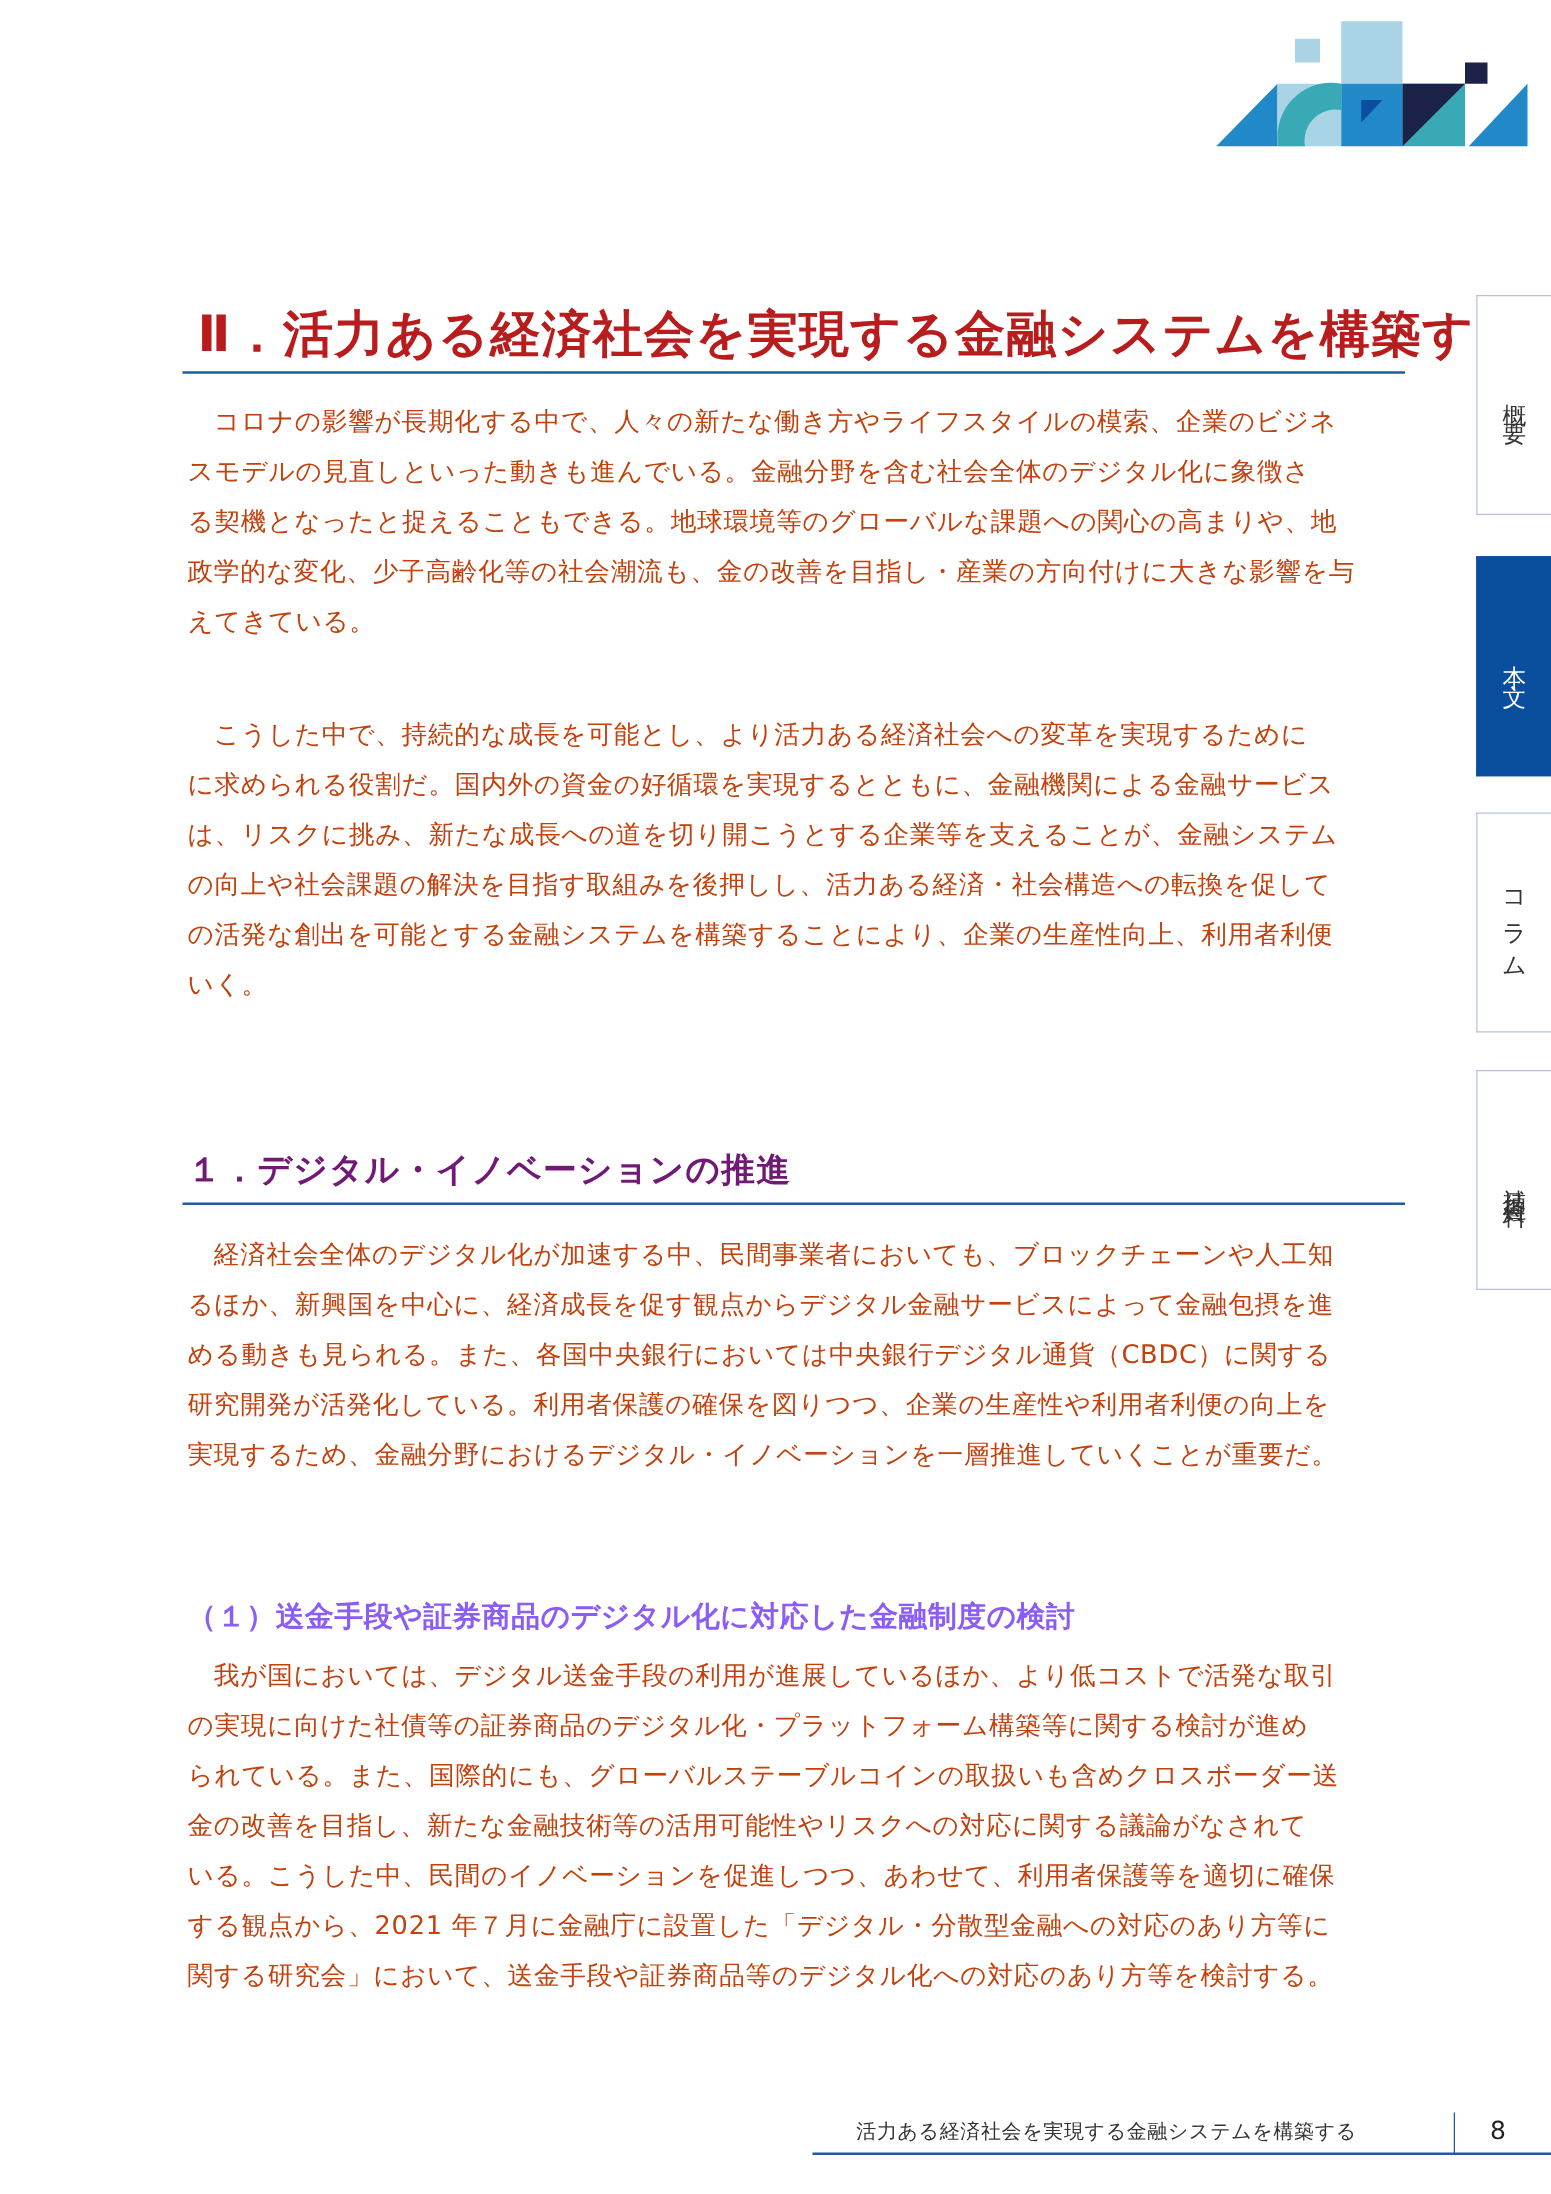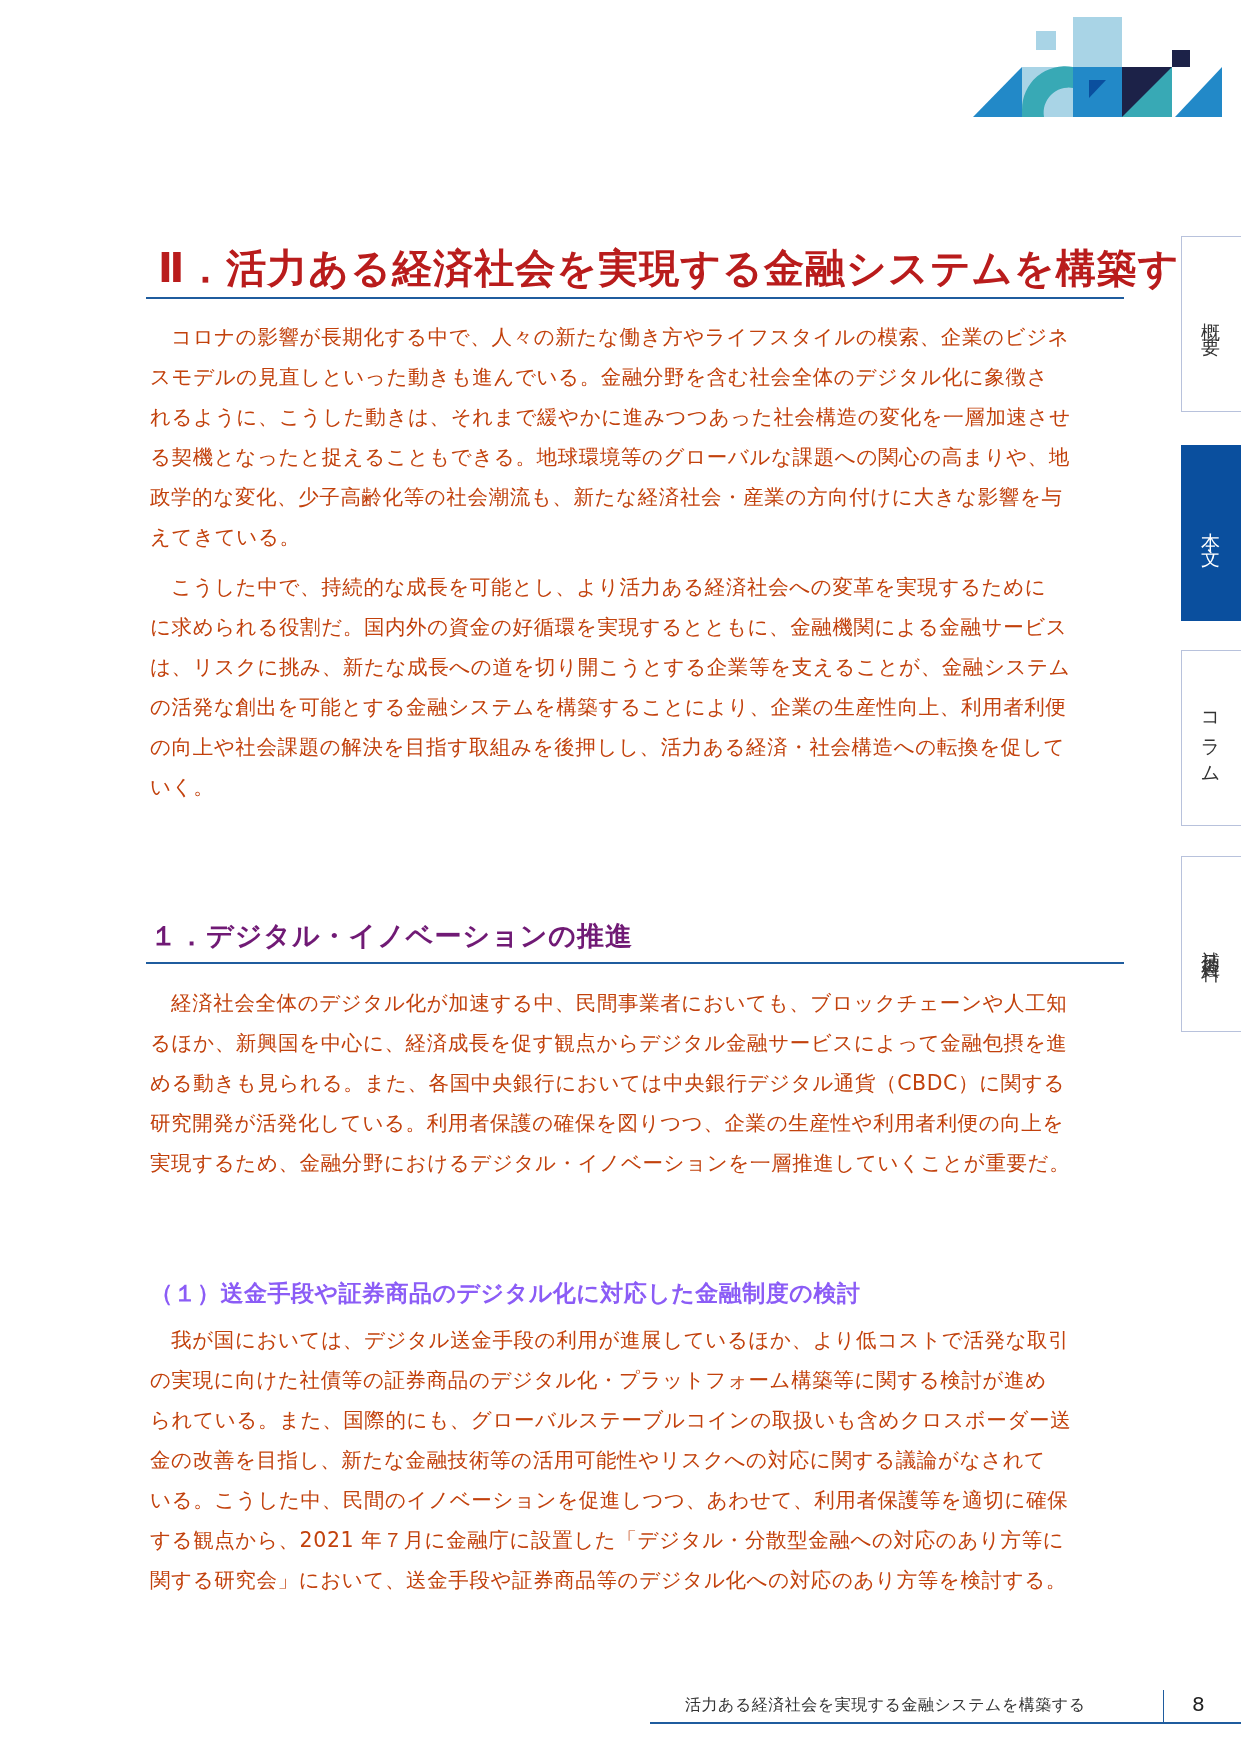--- a/index.html
+++ b/index.html
@@ -64,32 +64,31 @@
   <rect x="1172" y="50" width="18" height="17" fill="#1c2248"></rect>
   <polygon points="1175,117 1222,67 1222,117" fill="#2289c8"></polygon>
 </svg>
 
 <div class="h1">Ⅱ．活力ある経済社会を実現する金融システムを構築する</div>
 <div class="rule" style="left:146px; top:297px; width:978px;"></div>
 
 <div class="para" style="top:317px;">
   <span class="line">　コロナの影響が長期化する中で、人々の新たな働き方やライフスタイルの模索、企業のビジネ</span>
   <span class="line">スモデルの見直しといった動きも進んでいる。金融分野を含む社会全体のデジタル化に象徴さ</span>
-  <span class="line">れるように、こうした動きは、それまで緩やかに進みつつあった社会構造の変化を一層加速させ</span>
   <span class="line">る契機となったと捉えることもできる。地球環境等のグローバルな課題への関心の高まりや、地</span>
-  <span class="line">政学的な変化、少子高齢化等の社会潮流も、新たな経済社会・産業の方向付けに大きな影響を与</span>
+  <span class="line">政学的な変化、少子高齢化等の社会潮流も、金の改善を目指し・産業の方向付けに大きな影響を与</span>
   <span class="line">えてきている。</span>
 </div>
 
 <div class="para" style="top:567px;">
   <span class="line">　こうした中で、持続的な成長を可能とし、より活力ある経済社会への変革を実現するために</span>
   <span class="line">に求められる役割だ。国内外の資金の好循環を実現するとともに、金融機関による金融サービス</span>
   <span class="line">は、リスクに挑み、新たな成長への道を切り開こうとする企業等を支えることが、金融システム</span>
+  <span class="line">の向上や社会課題の解決を目指す取組みを後押しし、活力ある経済・社会構造への転換を促して</span>
   <span class="line">の活発な創出を可能とする金融システムを構築することにより、企業の生産性向上、利用者利便</span>
-  <span class="line">の向上や社会課題の解決を目指す取組みを後押しし、活力ある経済・社会構造への転換を促して</span>
   <span class="line">いく。</span>
 </div>
 
 <div class="h2">１．デジタル・イノベーションの推進</div>
 <div class="rule" style="left:146px; top:962px; width:978px; height:1.5px;"></div>
 
 <div class="para" style="top:983px;">
   <span class="line">　経済社会全体のデジタル化が加速する中、民間事業者においても、ブロックチェーンや人工知</span>
   <span class="line">るほか、新興国を中心に、経済成長を促す観点からデジタル金融サービスによって金融包摂を進</span>
   <span class="line">める動きも見られる。また、各国中央銀行においては中央銀行デジタル通貨（CBDC）に関する</span>

